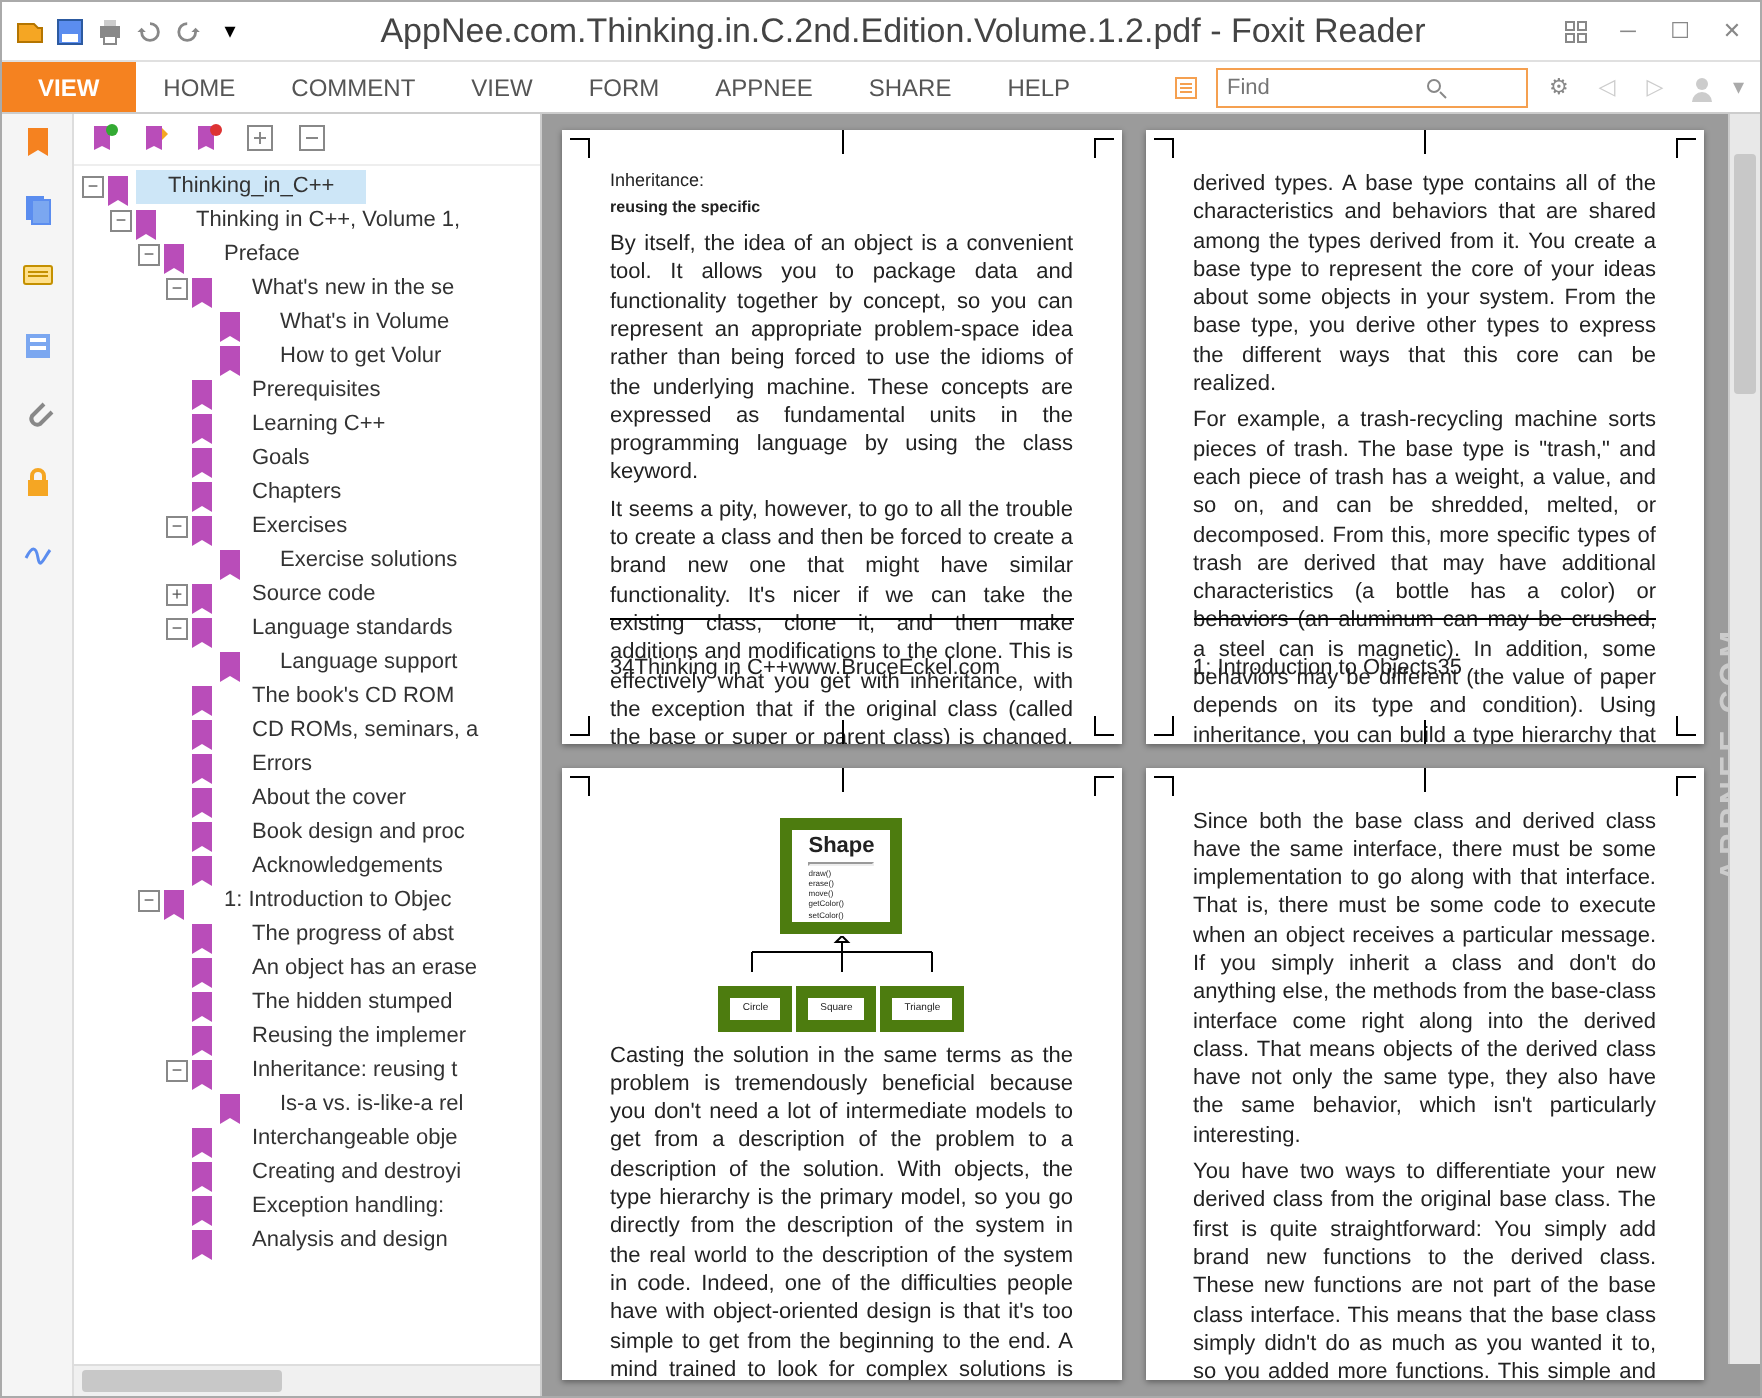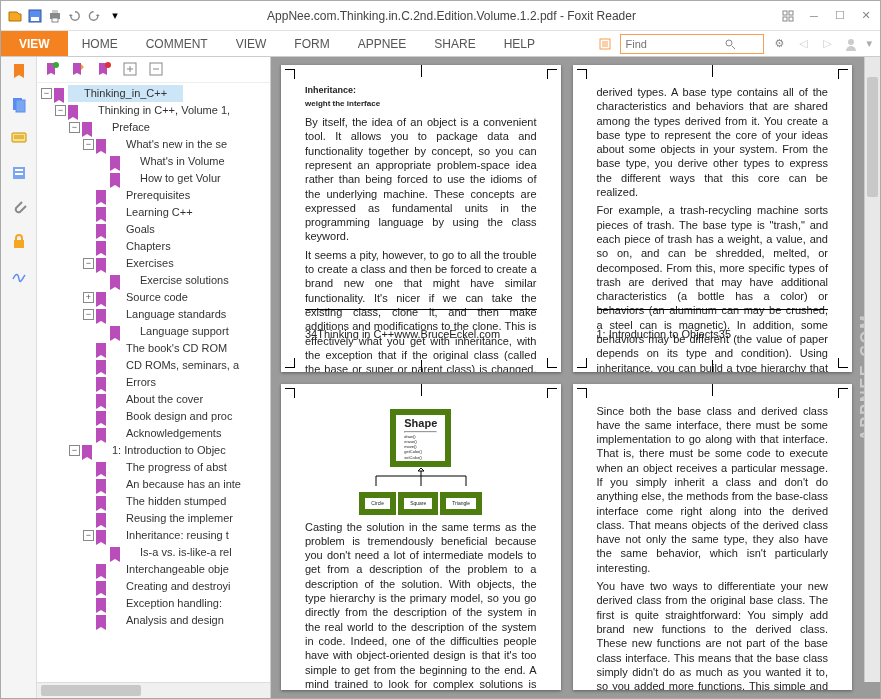--- a/index.html
+++ b/index.html
@@ -1,26 +1,26 @@
 <!DOCTYPE html>
 <html><head>
 <meta charset="utf-8">
 <style>
 *{box-sizing:border-box;margin:0;padding:0;font-family:"Segoe UI",Tahoma,sans-serif;font-size:11px}
 body{width:881px;height:699px;background:#f0f0f0;overflow:hidden;border:1px solid #aaa;display:flex;flex-direction:column}
 .titlebar{height:30px;background:#fff;display:flex;align-items:center;padding:0 6px;gap:4px;border-bottom:1px solid #e0e0e0}
 .tb-ico{width:16px;height:16px;display:inline-flex;align-items:center;justify-content:center;cursor:pointer}
-.tb-title{flex:1;text-align:center;color:#444;font-size:12px}
+.tb-title{flex:1;text-align:center;color:#444;font-size:17px}
 .win-ctrl{display:flex;gap:10px;align-items:center}
 .win-ctrl span{width:16px;height:16px;display:inline-flex;align-items:center;justify-content:center;color:#888;cursor:pointer}
 .menubar{height:26px;background:#fff;display:flex;align-items:stretch;border-bottom:1px solid #ccc}
 .file-tab{background:#f58220;color:#fff;font-weight:bold;padding:0 18px;display:flex;align-items:center;font-size:12px}
 .menu-item{padding:0 14px;display:flex;align-items:center;color:#555;font-size:12px;cursor:pointer}
 .menu-right{margin-left:auto;display:flex;align-items:center;gap:6px;padding-right:8px}
-.search-box{display:flex;align-items:center;border:1px solid #f5a050;background:#fff;height:20px;width:144px}
+.search-box{display:flex;align-items:center;border:1px solid #f5a050;background:#fff;height:20px;width:156px}
 .search-box input{border:none;outline:none;width:100px;padding:0 4px;font-size:11px}
 .search-ico{width:18px;height:18px;display:flex;align-items:center;justify-content:center;color:#888}
 .body-row{flex:1;display:flex;overflow:hidden}
 .left-tools{width:36px;background:#f5f5f5;border-right:1px solid #ddd;display:flex;flex-direction:column;align-items:center;padding-top:4px;gap:14px}
 .lt-ico{width:20px;height:20px;display:flex;align-items:center;justify-content:center;cursor:pointer}
 .panel{width:234px;background:#fff;border-right:1px solid #ccc;display:flex;flex-direction:column;overflow:hidden}
 .panel-head{height:24px;border-bottom:1px solid #ddd;display:flex;align-items:center;padding:0 8px;color:#444;font-size:12px}
 .panel-tools{height:26px;display:flex;align-items:center;gap:10px;padding:0 8px;border-bottom:1px solid #eee}
 .pt-ico{width:16px;height:16px}
 .tree{flex:1;overflow:auto;padding:2px 0 2px 2px}
@@ -29,21 +29,21 @@
 .tree li{white-space:nowrap;line-height:17px;display:flex;align-items:center;color:#333}
 .tree li>span.tw{width:11px;height:11px;border:1px solid #888;display:inline-flex;align-items:center;justify-content:center;font-size:9px;line-height:9px;margin-right:2px;color:#555;cursor:pointer;flex-shrink:0}
 .tree li>span.nw{width:13px;flex-shrink:0}
 .bk-ico{width:10px;height:12px;background:#b94db9;margin-right:4px;flex-shrink:0;position:relative}
 .bk-ico::after{content:"";position:absolute;bottom:-3px;left:0;border-left:5px solid #b94db9;border-right:5px solid #b94db9;border-bottom:3px solid transparent}
 .tree li.sel>span.lbl{background:#cde6f7}
 .lbl{cursor:pointer;padding:0 16px}
 .viewer{flex:1;background:#9b9b9b;position:relative;overflow:hidden;display:flex;flex-direction:column}
 .pages{flex:1;display:grid;grid-template-columns:1fr 1fr;grid-template-rows:1fr 1fr;gap:12px;padding:8px 28px 8px 10px;overflow:hidden}
 .page{background:#fff;box-shadow:0 1px 3px rgba(0,0,0,.4);padding:20px 24px;overflow:hidden;font-size:6px;line-height:1.3;color:#222;position:relative}
-.page h3{font-size:9px;font-weight:bold;margin-bottom:2px}
+.page h3{font-size:9px;font-weight:normal;margin-bottom:2px}
 .page .sub{font-size:8px;font-weight:bold;margin-bottom:6px}
 .page p{margin-bottom:4px;text-align:justify}
 .crop{position:absolute;width:10px;height:10px;border-color:#000;border-style:solid}
 .c-tl{top:4px;left:4px;border-width:0 0 1px 1px;transform:rotate(180deg)}
 .c-tr{top:4px;right:4px;border-width:0 1px 1px 0;transform:rotate(180deg)}
 .c-bl{bottom:4px;left:4px;border-width:1px 0 0 1px;transform:rotate(180deg)}
 .c-br{bottom:4px;right:4px;border-width:1px 1px 0 0;transform:rotate(180deg)}
 .cm{position:absolute;width:1px;height:12px;background:#000}
 .cm.top{top:0;left:50%}
 .cm.bot{bottom:0;left:50%}
@@ -334,21 +334,21 @@
               </li>
             <ul>
               <li>
                   <span class="nw"></span>
                   <span class="bk-ico"></span>
                   <span class="lbl">The progress of abst</span>
                 </li>
               <li>
                   <span class="nw"></span>
                   <span class="bk-ico"></span>
-                  <span class="lbl">An because has an inte</span>
+                  <span class="lbl">An object has an erase</span>
                 </li>
               <li>
                   <span class="nw"></span>
                   <span class="bk-ico"></span>
                   <span class="lbl">The hidden stumped</span>
                 </li>
               <li>
                   <span class="nw"></span>
                   <span class="bk-ico"></span>
                   <span class="lbl">Reusing the implemer</span>
@@ -399,21 +399,21 @@
     <div class="wm">APPNEE.COM</div>
     <div class="pages">
       <div class="page">
         <div class="crop c-tl"></div>
           <div class="crop c-tr"></div>
           <div class="crop c-bl"></div>
           <div class="crop c-br"></div>
           <div class="cm top"></div>
           <div class="cm bot"></div>
         <h3>Inheritance:</h3>
-        <div class="sub">weight the interface</div>
+        <div class="sub">reusing the specific</div>
         <p>By itself, the idea of an object is a convenient tool. It allows you to package data and functionality together by concept, so you can represent an appropriate problem-space idea rather than being forced to use the idioms of the underlying machine. These concepts are expressed as fundamental units in the programming language by using the class keyword.</p>
         <p>It seems a pity, however, to go to all the trouble to create a class and then be forced to create a brand new one that might have similar functionality. It's nicer if we can take the existing class, clone it, and then make additions and modifications to the clone. This is effectively what you get with inheritance, with the exception that if the original class (called the base or super or parent class) is changed, the modified "clone" (called the derived or inherited or sub or child class) also reflects those changes.</p>
 
         <div class="pgfoot">
             <span>34</span>
             <span>Thinking in C++</span>
             <span>www.BruceEckel.com</span>
           </div>
       </div>
       <div class="page">

